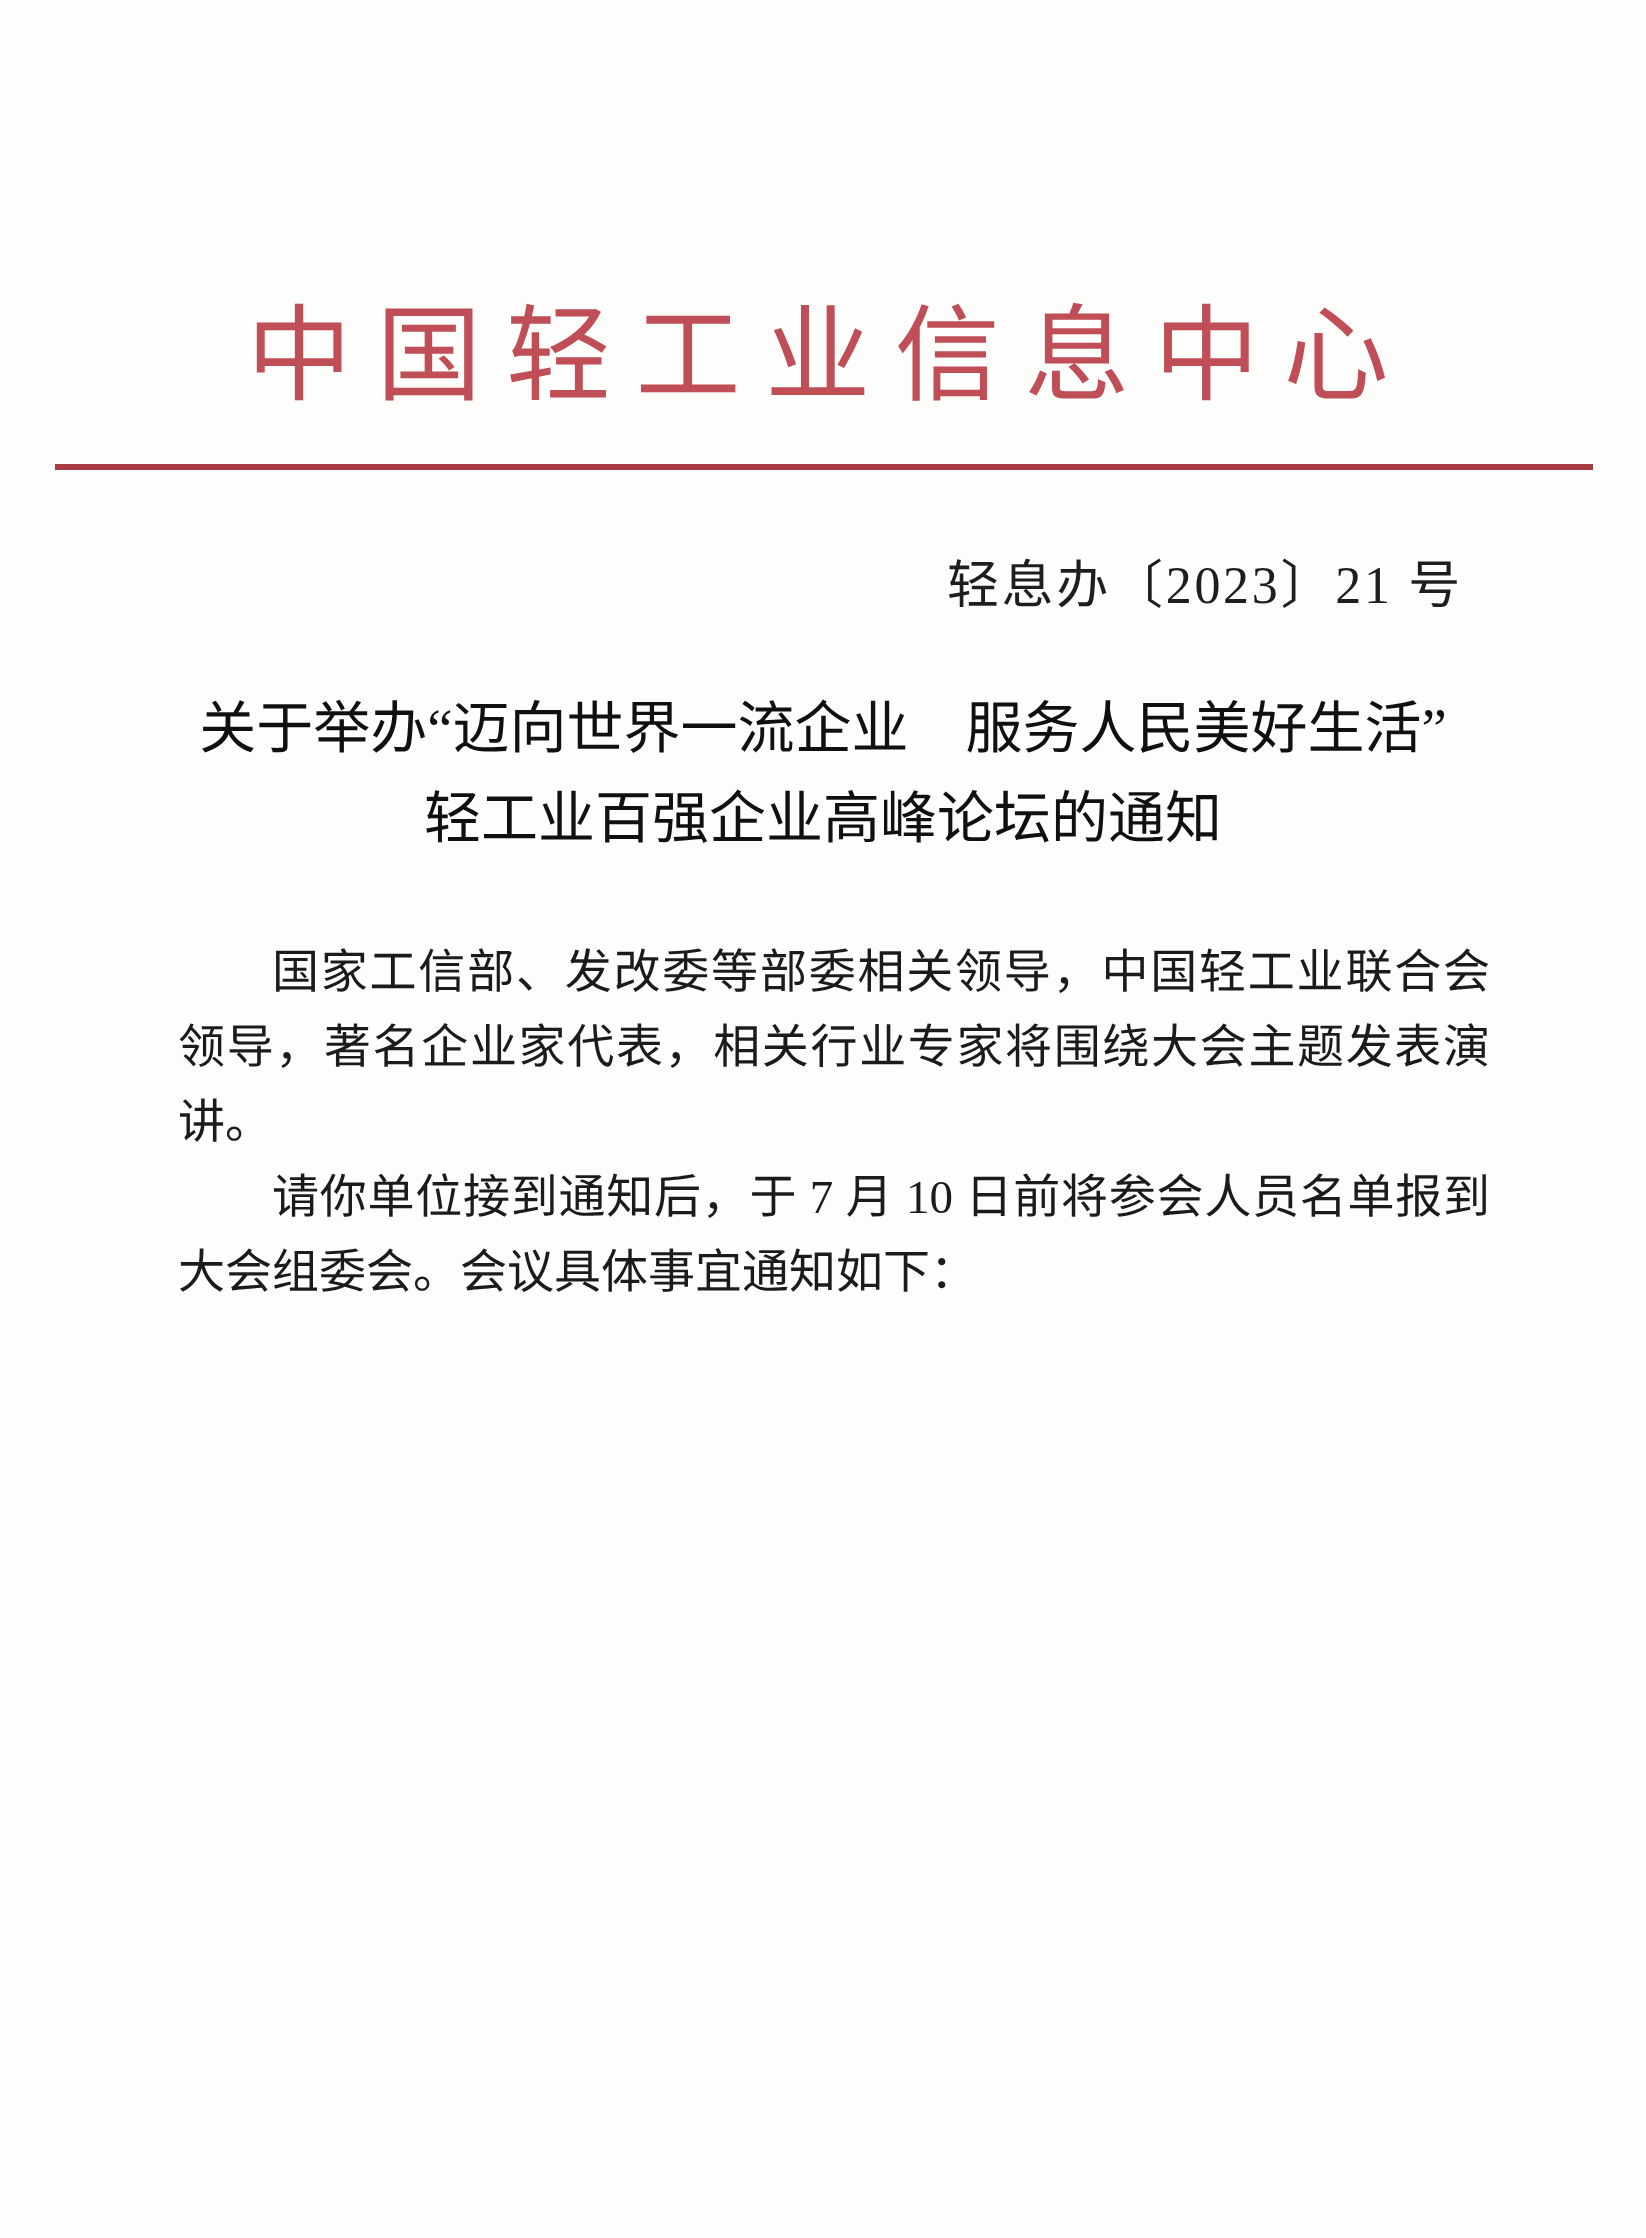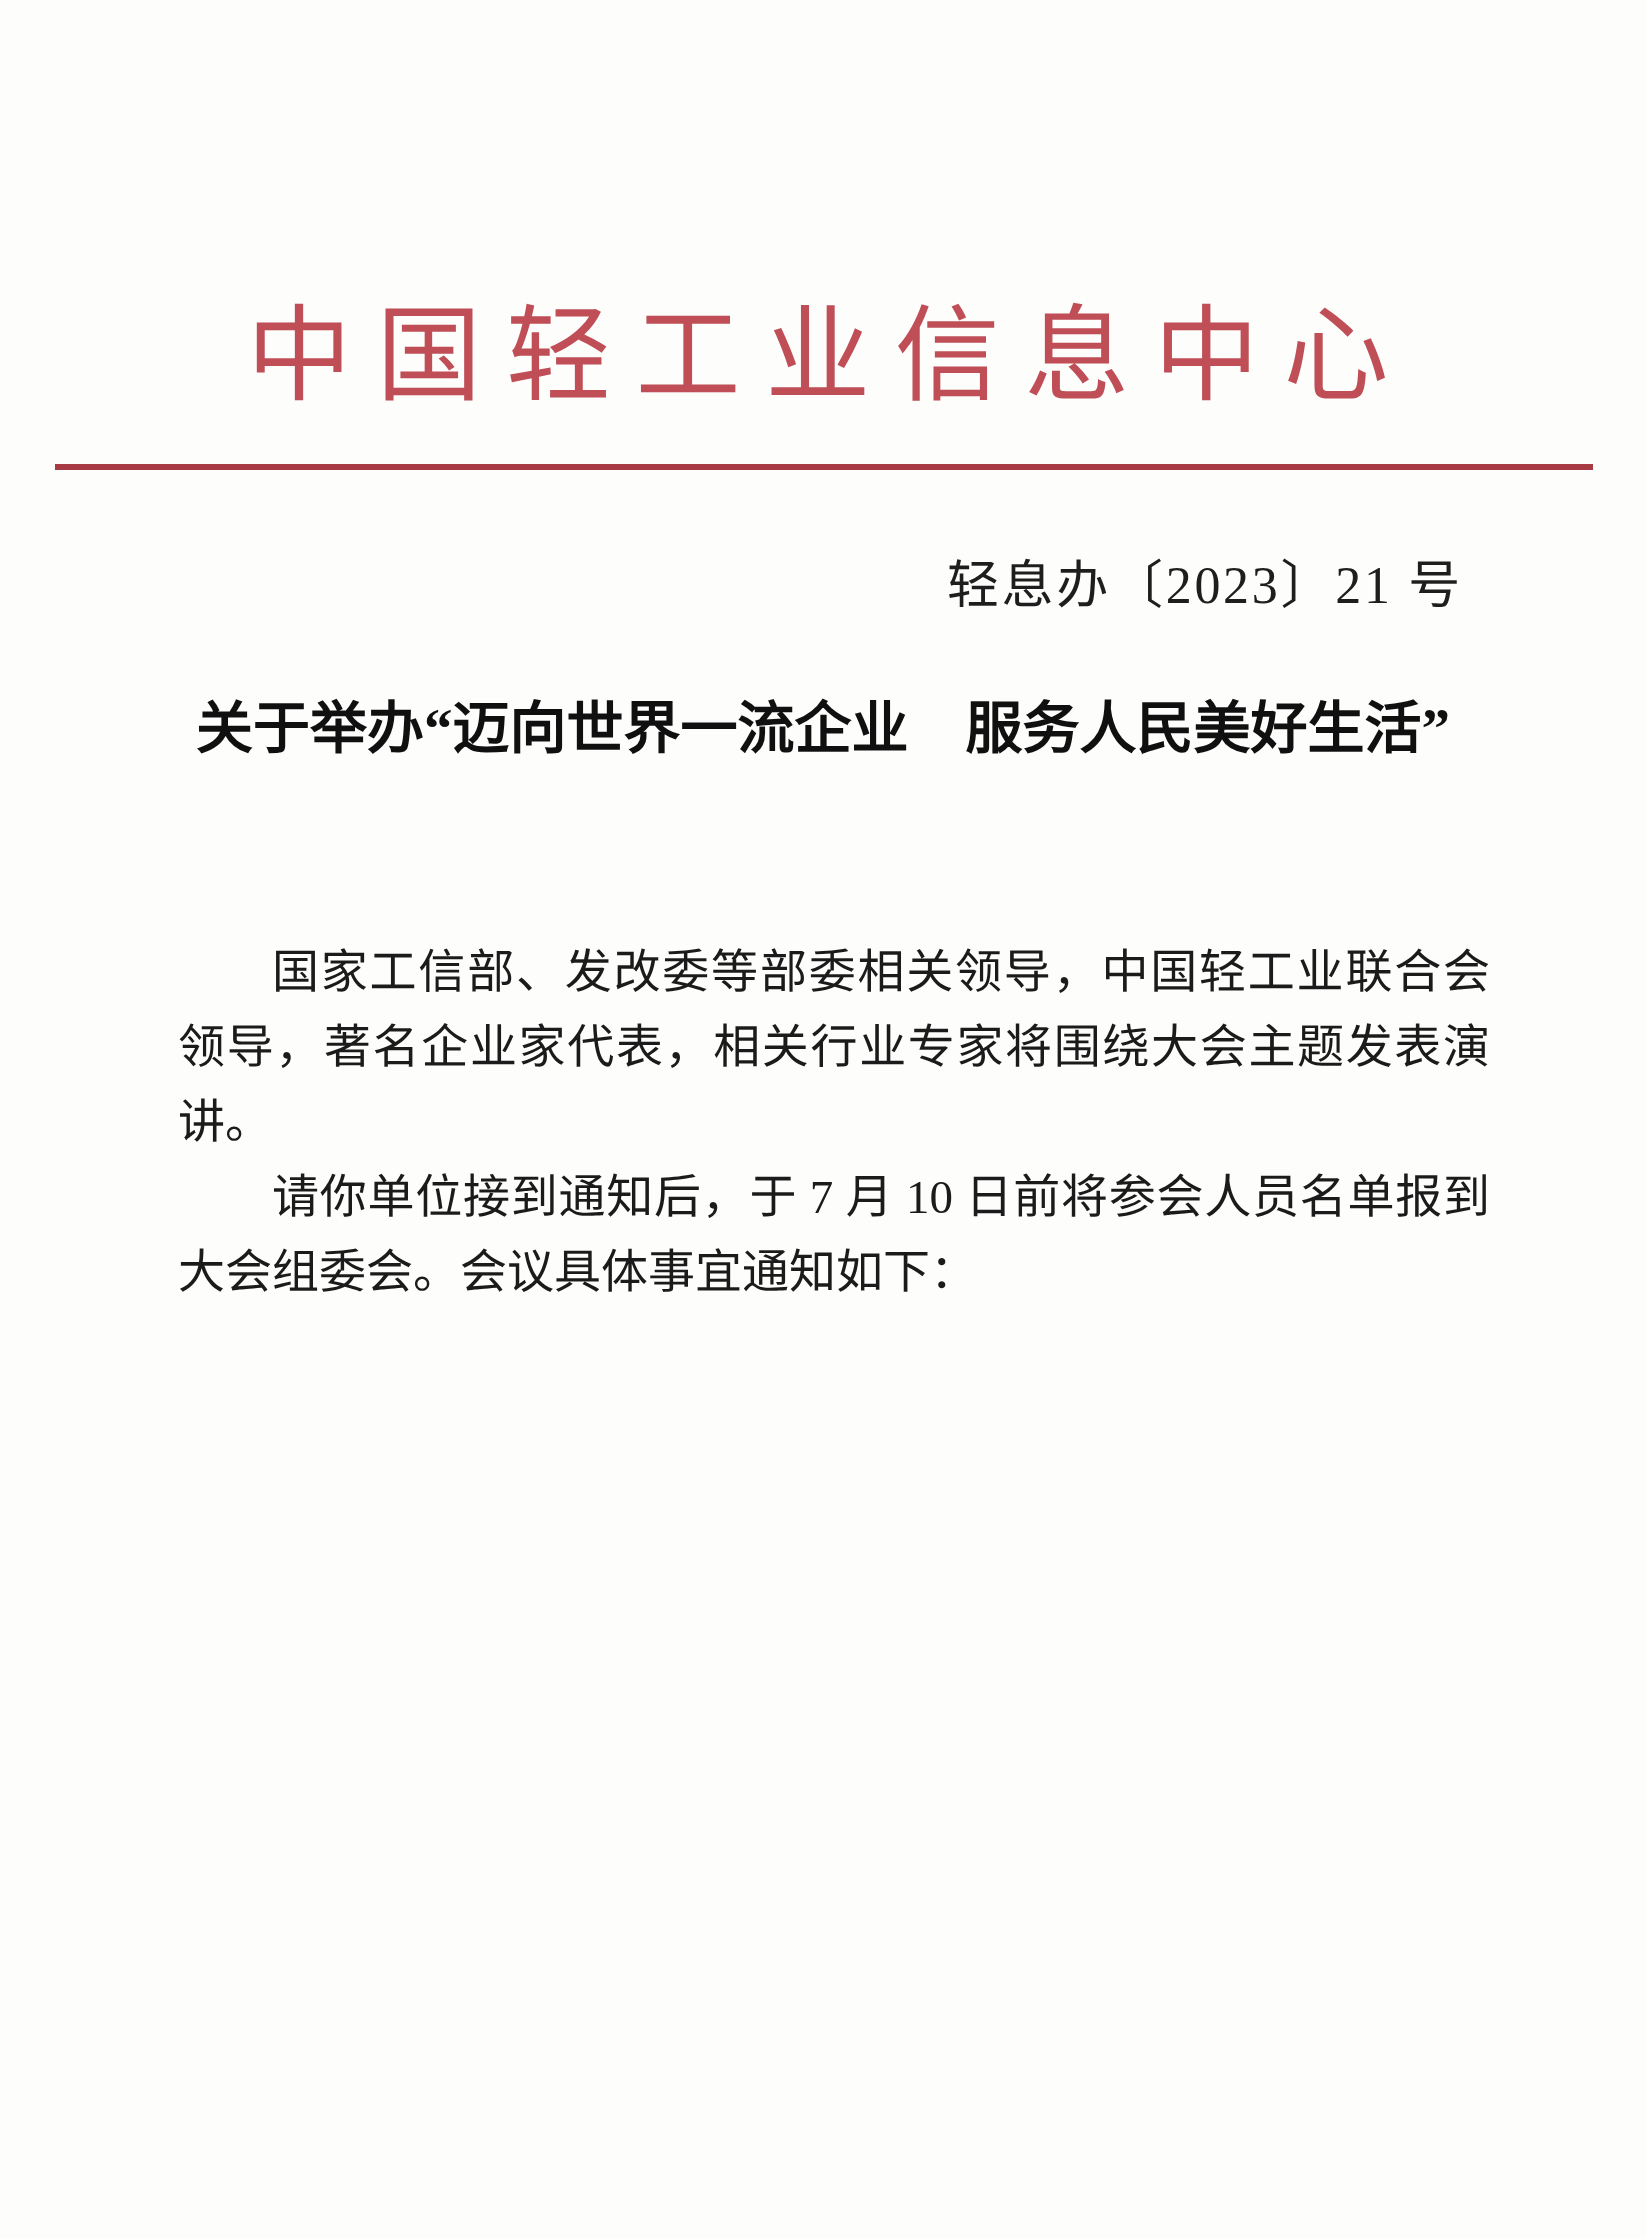--- a/index.html
+++ b/index.html
@@ -58,21 +58,21 @@
   
   .doc-title {
     position: absolute;
     top: 684px;
     left: 0;
     width: 100%;
     margin: 0;
     text-align: center;
     font-size: 57px;
     line-height: 90px;
-    font-weight: bold;
+    font-weight: normal;
     color: #101010;
   }
   .title-line {
     display: block;
     white-space: nowrap;
   }
   
   .body-text {
     position: absolute;
     top: 935px;
@@ -97,20 +97,21 @@
 <div class="page">
 
   <div class="org-name">中国轻工业信息中心</div>
 
   <div class="red-rule"></div>
 
   <div class="doc-number">轻息办〔2023〕21 号</div>
 
   <h1 class="doc-title">
     <span class="title-line">关于举办“迈向世界一流企业　服务人民美好生活”</span>
+    <span class="title-line">轻工业百强企业高峰论坛的通知</span>
   </h1>
 
   <div class="body-text">
     <p class="para">国家工信部、发改委等部委相关领导，中国轻工业联合会领导，著名企业家代表，相关行业专家将围绕大会主题发表演讲。</p>
     <p class="para">请你单位接到通知后，于 7 月 10 日前将参会人员名单报到大会组委会。会议具体事宜通知如下：</p>
   </div>
 
 </div>
 
 

